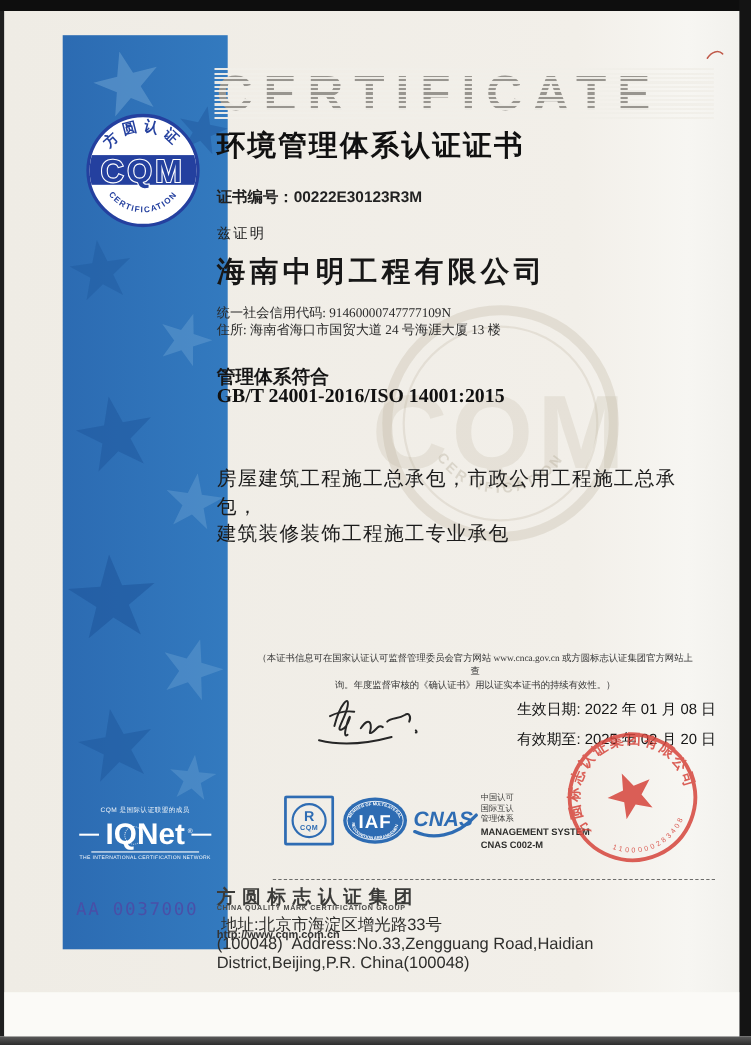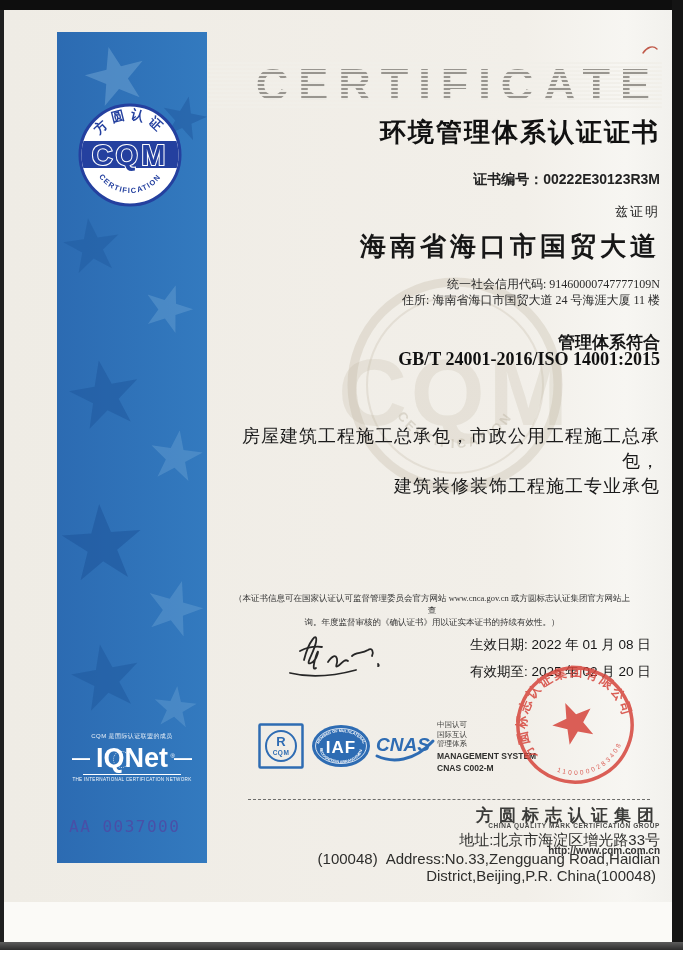--- a/index.html
+++ b/index.html
@@ -32,21 +32,21 @@
   .q-dots{position:absolute;left:17px;top:7px;width:15px;height:15px;border:1px dotted #fff;border-radius:50%;opacity:.8;}
   .iqnet-line{width:98px;height:1px;background:#fff;margin:2px auto 2px auto;}
   .iqnet-net{font-size:4.6px;letter-spacing:.3px;opacity:.95;}
   .serial{left:12px;top:785px;font-family:"DejaVu Sans Mono",monospace;font-size:16px;
           letter-spacing:1.5px;color:#4e4aa5;opacity:.85;}
 
   
   .wm{opacity:1;}
 
   
-  .c-col{left:210px;width:450px;text-align:right;}
+  .c-col{left:197px;width:450px;text-align:left;}
 
   .cert-word{top:62px;font-weight:bold;font-size:45px;line-height:46px;letter-spacing:10px;color:#98958f;}
   .cert-word::after{content:"";position:absolute;inset:-2px;
       background:repeating-linear-gradient(180deg,rgba(241,239,233,0) 0 2px,rgba(241,239,233,.95) 2px 4px);}
   .doc-title{top:115px;font-size:26px;font-weight:bold;letter-spacing:2px;color:#111;}
   .cert-no{top:171px;font-size:14px;font-weight:bold;color:#222;}
   .certify{top:203px;font-size:13px;letter-spacing:2px;color:#222;}
   .company{top:229px;font-family:"Liberation Serif",serif;font-size:26px;font-weight:bold;letter-spacing:4px;color:#171717;}
   .info{top:277px;font-family:"Liberation Serif",serif;font-size:12px;line-height:15.5px;color:#2a2a2a;}
   .conform{top:331px;font-size:17px;font-weight:bold;color:#161616;}
@@ -147,25 +147,25 @@
 
   <div class="abs c-col cert-word">CERTIFICATE</div>
 
   <div class="abs c-col doc-title">环境管理体系认证证书</div>
 
   <div class="abs c-col cert-no">
     <span>证书编号：</span><span>00222E30123R3M</span>
   </div>
 
   <div class="abs c-col certify">兹证明</div>
-  <div class="abs c-col company">海南省海口市国贸大道</div>
+  <div class="abs c-col company">海南中明工程有限公司</div>
 
   <div class="abs c-col info">
     <div>统一社会信用代码: 91460000747777109N</div>
-    <div>住所: 海南省海口市国贸大道 24 号海涯大厦 11 楼</div>
+    <div>住所: 海南省海口市国贸大道 24 号海涯大厦 13 楼</div>
   </div>
 
   <div class="abs c-col conform">管理体系符合</div>
   <div class="abs c-col standard">GB/T 24001-2016/ISO 14001:2015</div>
 
   <div class="abs c-col scope">
     <div>房屋建筑工程施工总承包，市政公用工程施工总承包，</div>
     <div>建筑装修装饰工程施工专业承包</div>
   </div>
 

